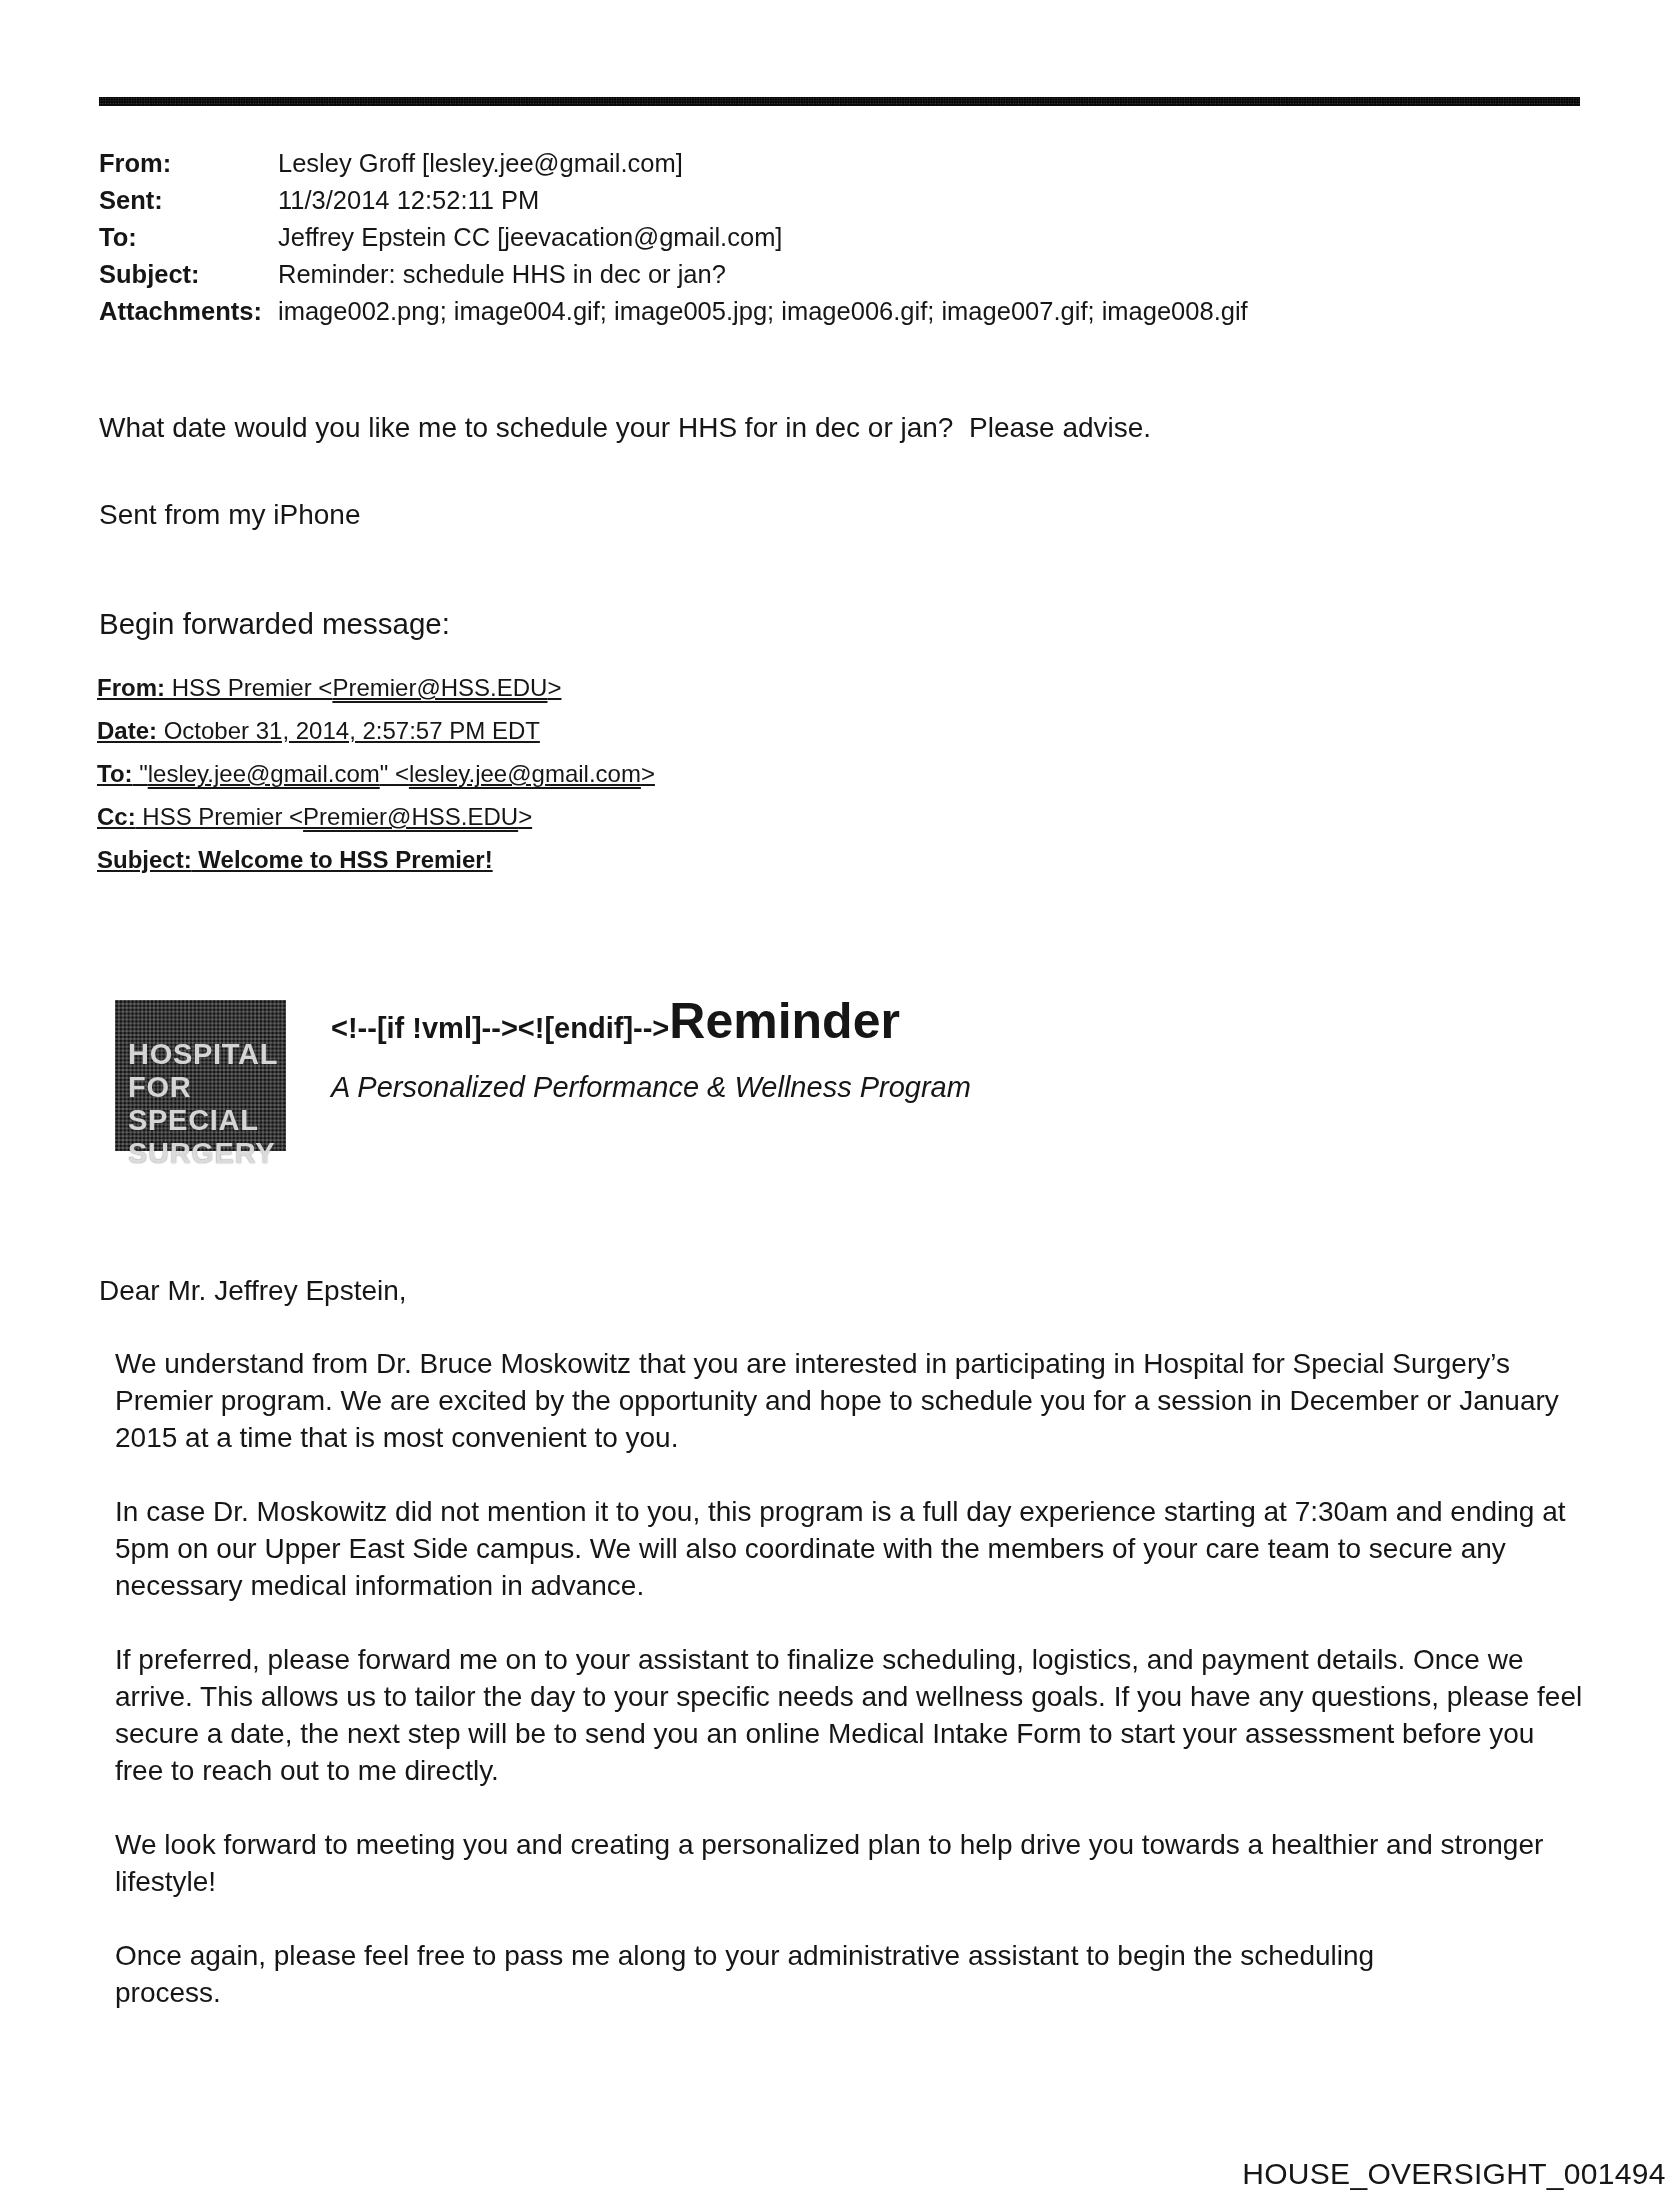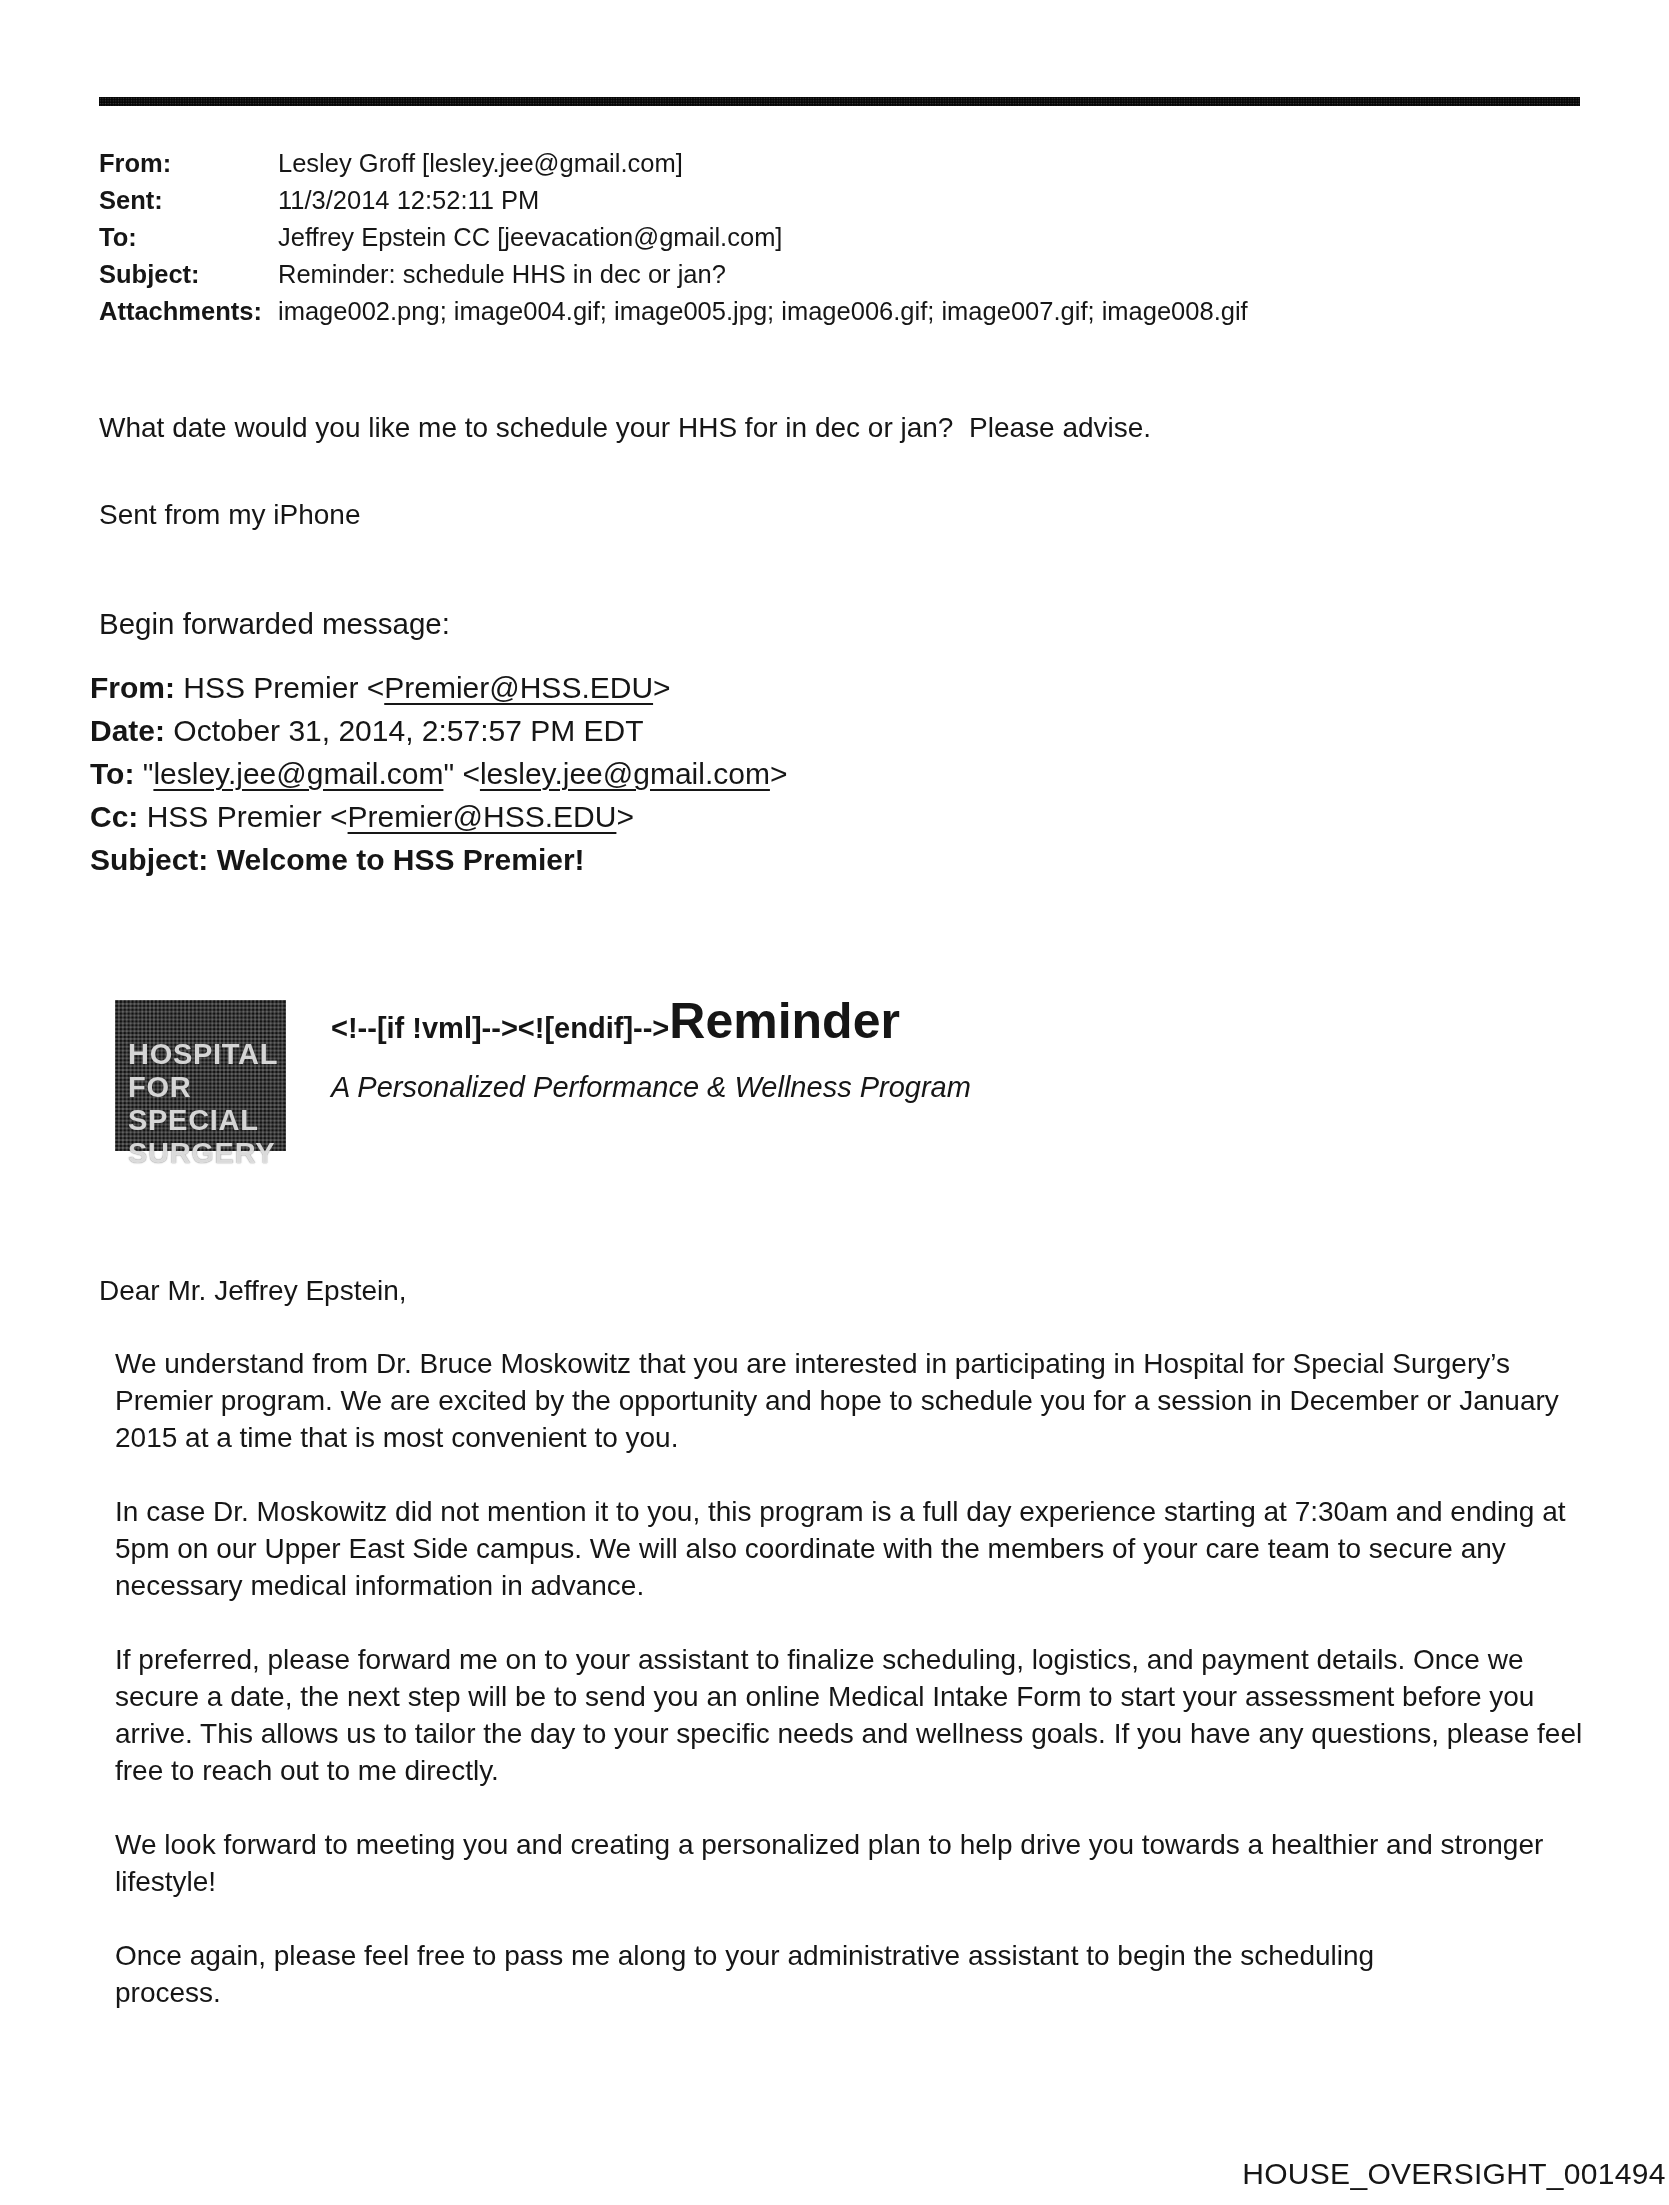--- a/index.html
+++ b/index.html
@@ -22,21 +22,21 @@
   }
   .email-header { position:absolute; left:99px; top:145px; font-size:25.5px; line-height:37px; }
   .hdr-row { display:flex; }
   .hdr-label { flex:0 0 179px; font-weight:bold; }
   .hdr-value { white-space:pre; }
 
   .msg1 { position:absolute; left:99px; top:412px; font-size:28px; white-space:pre; }
   .sig { position:absolute; left:99px; top:499px; font-size:28px; white-space:pre; }
   .fwd-notice { position:absolute; left:99px; top:607px; font-size:29.5px; white-space:pre;text-align:right; }
 
-  .fwd-block { position:absolute; left:90px; top:666px; font-size:30px; }
+  .fwd-block { position:absolute; left:97px; top:666px; font-size:24px;text-decoration:underline; }
   .fwd-line { line-height:43px; white-space:pre; }
   .fwd-label { font-weight:bold; }
   .u { text-decoration:underline; text-decoration-thickness:2px; text-underline-offset:4.6px; }
   .b { font-weight:bold; }
 
   .logo {
     position:absolute; left:115px; top:1000px;
     width:171px; height:151px;
     background-color:#3b3b3b;
     background-image:
@@ -128,22 +128,22 @@
           <div class="line">Premier program. We are excited by the opportunity and hope to schedule you for a session in December or January</div>
           <div class="line">2015 at a time that is most convenient to you.</div>
         </div>
         <div class="para">
           <div class="line">In case Dr. Moskowitz did not mention it to you, this program is a full day experience starting at 7:30am and ending at</div>
           <div class="line">5pm on our Upper East Side campus. We will also coordinate with the members of your care team to secure any</div>
           <div class="line">necessary medical information in advance.</div>
         </div>
         <div class="para">
           <div class="line">If preferred, please forward me on to your assistant to finalize scheduling, logistics, and payment details. Once we</div>
+          <div class="line">arrive. This allows us to tailor the day to your specific needs and wellness goals. If you have any questions, please feel</div>
           <div class="line">secure a date, the next step will be to send you an online Medical Intake Form to start your assessment before you</div>
-          <div class="line">arrive. This allows us to tailor the day to your specific needs and wellness goals. If you have any questions, please feel</div>
           <div class="line">free to reach out to me directly.</div>
         </div>
         <div class="para">
           <div class="line">We look forward to meeting you and creating a personalized plan to help drive you towards a healthier and stronger</div>
           <div class="line">lifestyle!</div>
         </div>
         <div class="para">
           <div class="line">Once again, please feel free to pass me along to your administrative assistant to begin the scheduling</div>
           <div class="line">process.</div>
         </div>

